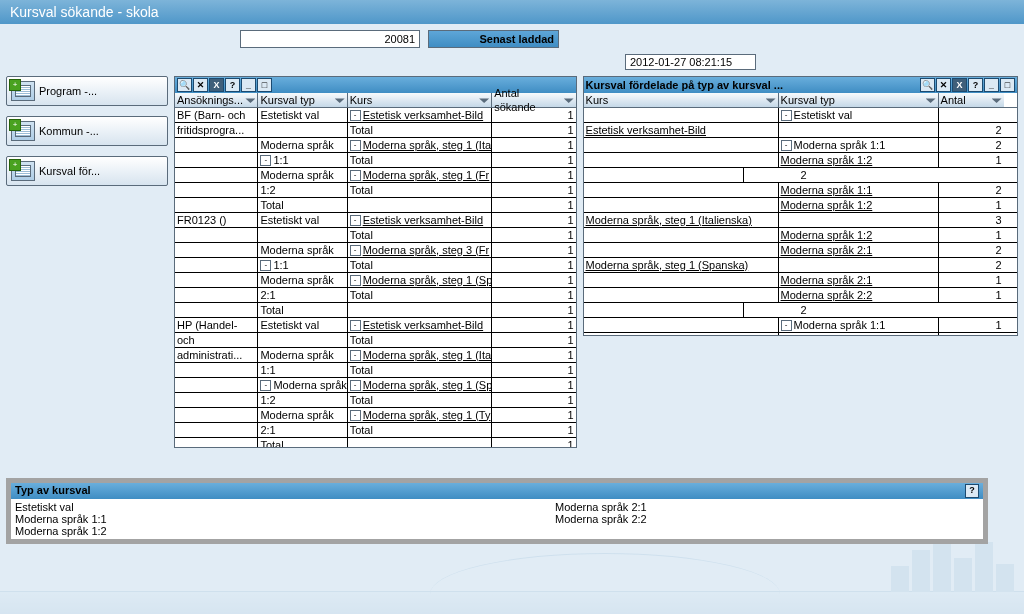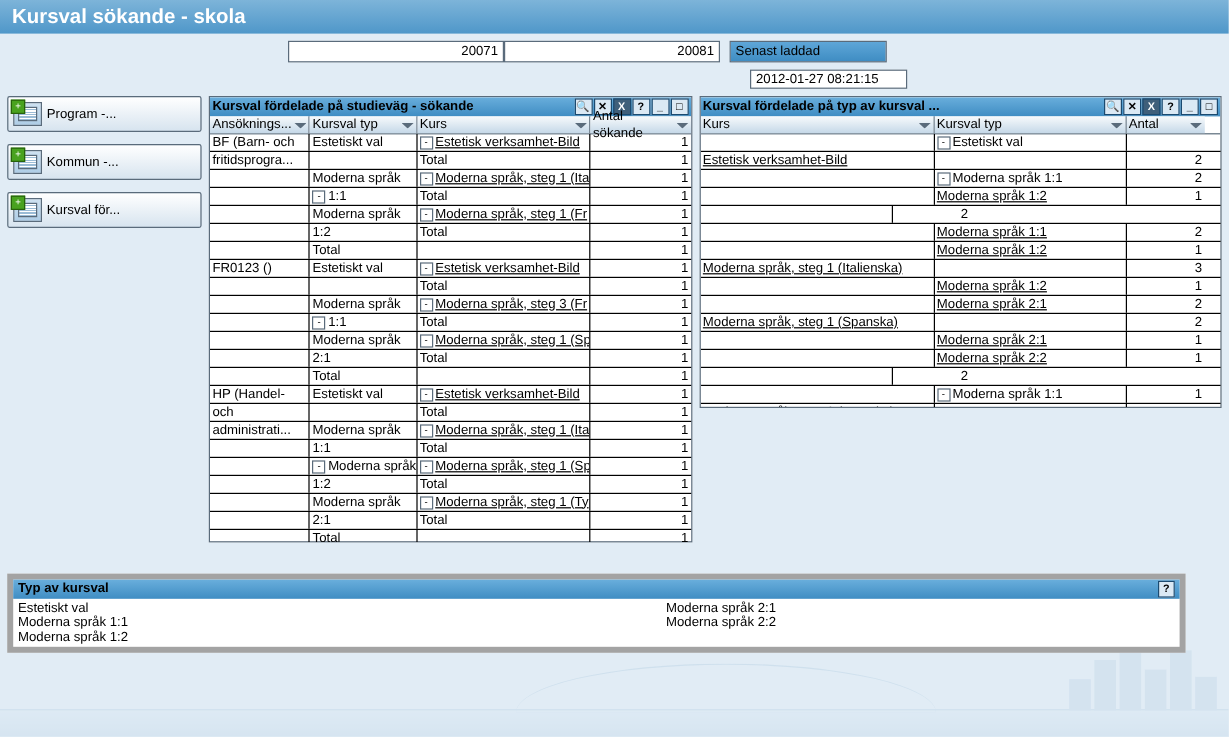--- a/index.html
+++ b/index.html
@@ -1,20 +1,20 @@
 <!DOCTYPE html>
 <html><head>
 <meta charset="utf-8">
 <style>
 html,body{margin:0;padding:0;font-family:Arial,Helvetica,sans-serif;font-size:11px;color:#000;background:#e1ecf5}
 body{width:1024px;height:614px;overflow:hidden;position:relative}
-.title-bar{background:linear-gradient(#7db4d9,#4f97c9);color:#fff;font-size:17px;font-weight:700;padding:4px 10px}
+.title-bar{background:linear-gradient(#7db4d9,#4f97c9);color:#fff;font-size:14px;font-weight:400;padding:4px 10px}
 .info-row{display:flex;gap:0;padding:6px 0 6px 240px}
 .info-cell{background:#fff;border:1px solid #5a6b7b;padding:1px 4px;height:14px;line-height:14px;min-width:170px;text-align:right}
-.info-cell.hdr{background:linear-gradient(#5ea6d8,#3f8dc3);color:#000;font-weight:400;text-align:left}
+.info-cell.hdr{background:linear-gradient(#5ea6d8,#3f8dc3);color:#000;font-weight:700;text-align:right}
 .sub-info-row{padding:0 4px 6px 625px}
 .sub-info-cell{background:#fff;border:1px solid #5a6b7b;padding:1px 4px;width:121px}
 .main-area{display:flex;gap:6px;padding:0 6px}
 .sidebar{width:162px;flex:none;display:flex;flex-direction:column;gap:10px}
 .side-btn{display:flex;align-items:center;gap:4px;border:1px solid #5a6b7b;background:linear-gradient(#fff,#d7e4ef);padding:2px 4px;border-radius:2px;cursor:pointer;height:24px}
 .side-btn .ic{width:22px;height:18px;border:1px solid #5a6b7b;background:linear-gradient(#cfe2f1,#aecde6);display:flex;align-items:center;justify-content:center;position:relative}
 .side-btn .ic::after{content:"";position:absolute;inset:3px;border:1px solid #5a6b7b;background:repeating-linear-gradient(#fff,#fff 1px,#9bbcd6 1px,#9bbcd6 2px)}
 .side-btn .plus{position:absolute;top:-3px;left:-3px;width:10px;height:10px;border:1px solid #27620b;background:#49a21f;color:#fff;font-size:8px;line-height:9px;text-align:center;z-index:2}
 .panel{border:1px solid #5a6b7b;background:#fff;display:flex;flex-direction:column;overflow:hidden}
 .panel.left{width:414px;height:370px}
@@ -56,21 +56,20 @@
     <div class="bld" style="height:60px"></div>
       <div class="bld" style="height:34px"></div>
     <div class="bld" style="height:50px"></div>
       <div class="bld" style="height:28px"></div>
   </div>
 </div>
 
 <div class="title-bar">Kursval sökande - skola</div>
 
 <div class="info-row">
-  <div class="info-cell">20071</div>
   <div class="info-cell">20081</div>
   <div class="info-cell hdr" style="min-width:121px;margin-left:8px">Senast laddad</div>
 </div>
 <div class="sub-info-row">
   <div class="sub-info-cell">2012-01-27 08:21:15</div>
 </div>
 
 <div class="main-area">
   <div class="sidebar" id="sidebar">
       <div class="side-btn">
@@ -88,21 +87,20 @@
       <div class="side-btn">
         <span class="ic">
           <span class="plus">+</span>
         </span>
         <span>Kursval  för...</span>
       </div>
     </div>
 
   <div class="panel left">
     <div class="panel-hdr">
-      <span class="t">Kursval fördelade på studieväg - sökande</span>
       <span class="hdr-ic">🔍</span>
       <span class="hdr-ic">✕</span>
       <span class="hdr-ic dark">X</span>
       <span class="hdr-ic">?</span>
       <span class="hdr-ic">_</span>
       <span class="hdr-ic">□</span>
     </div>
     <div class="col-hdrs" id="p1cols">
         <div class="ch" style="width: 81px;">
           <span>Ansöknings...</span>

